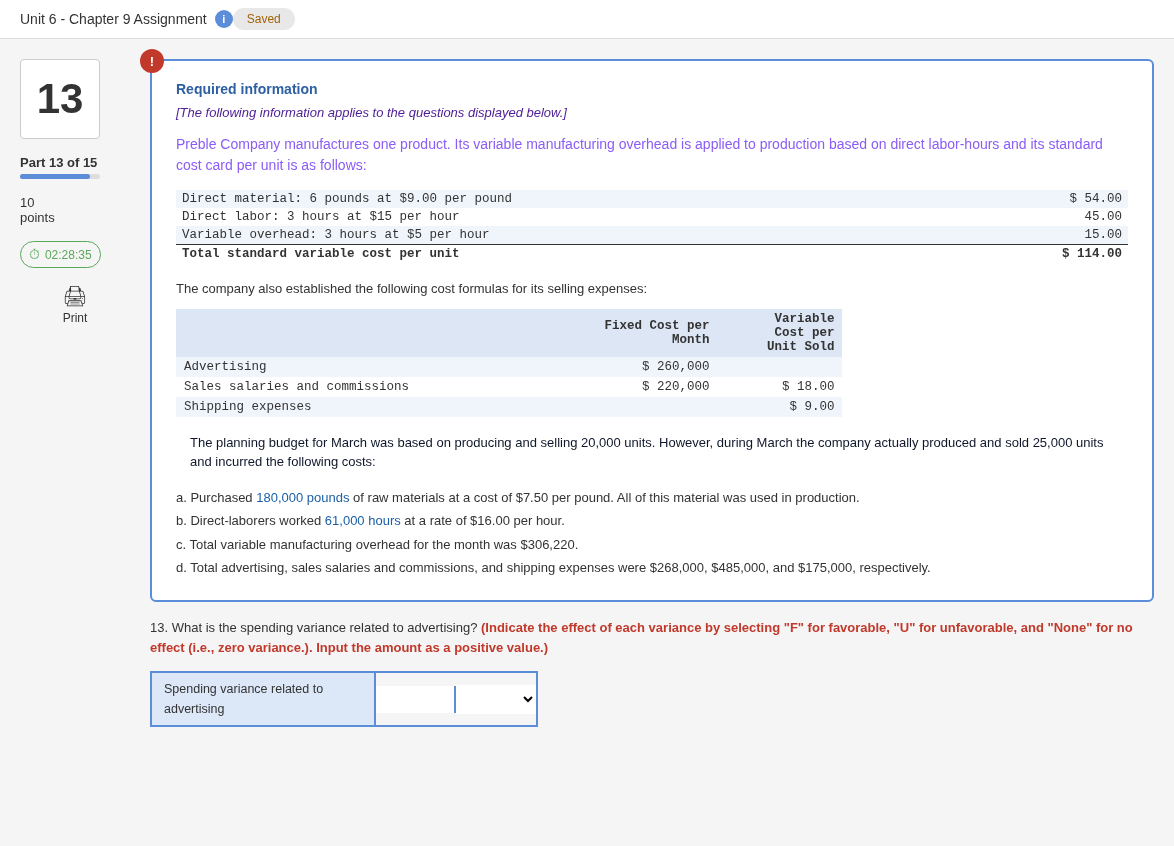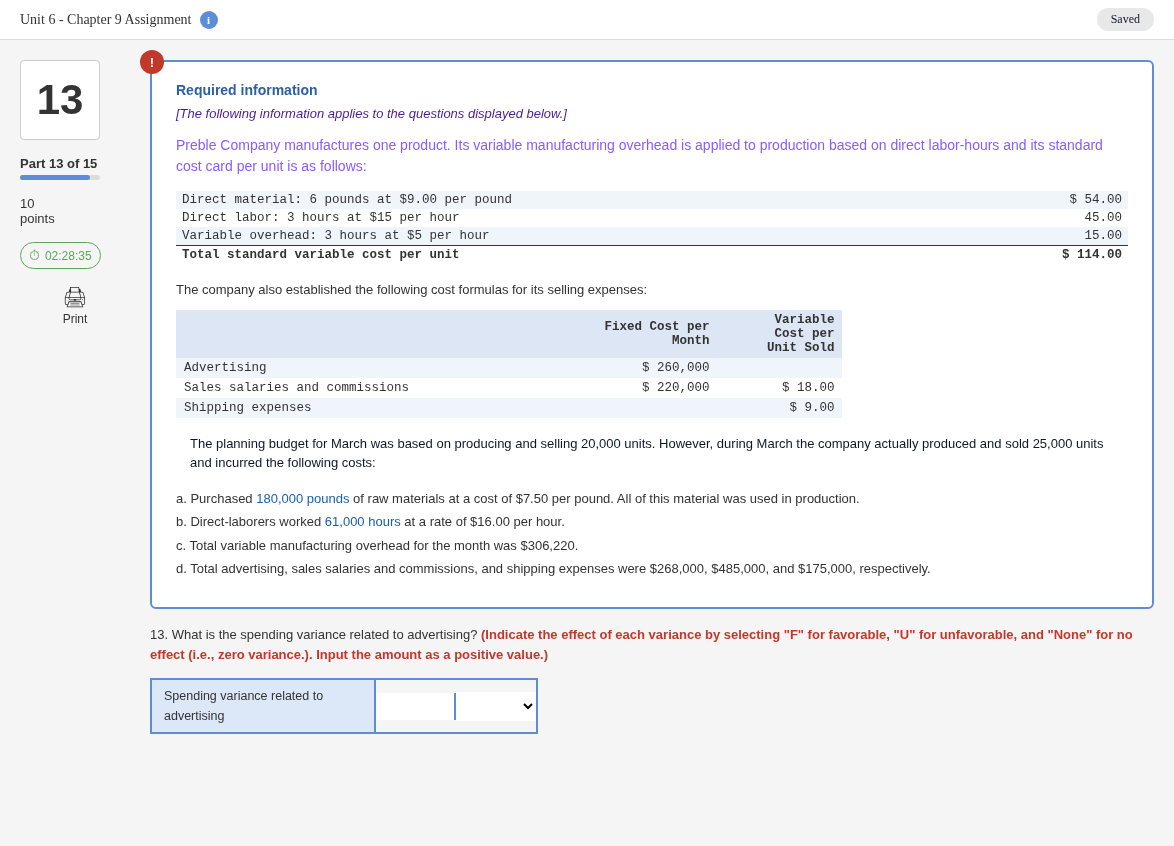--- a/index.html
+++ b/index.html
@@ -5,25 +5,23 @@
     * { box-sizing: border-box; margin: 0; padding: 0; }
     body {
       font-family: Arial, sans-serif;
       font-size: 13px;
       background: #f5f5f5;
       color: #333;
     }
     .header {
       display: flex;
       align-items: center;
-      justify-content: space-between;
       padding: 8px 20px;
       background: #fff;
       border-bottom: 1px solid #ddd;
-      font-family: Liberation Serif, serif;
     }
     .header-title {
       display: flex;
       align-items: center;
       gap: 8px;
       font-size: 14px;
       color: #333;
     }
     .info-icon {
       display: inline-flex;
@@ -36,21 +34,21 @@
       color: white;
       font-size: 11px;
       font-weight: bold;
       cursor: pointer;
     }
     .saved-badge {
       background: #e8e8e8;
       border-radius: 12px;
       padding: 4px 14px;
       font-size: 12px;
-      color: #0f172a;
+      color: #a16207;
     }
     .main-layout {
       display: flex;
       padding: 20px;
       gap: 20px;
       min-height: calc(100vh - 45px);
     }
     .left-sidebar {
       width: 110px;
       flex-shrink: 0;
@@ -222,21 +220,20 @@
     .planning-paragraph {
       font-size: 13px;
       color: #0f172a;
       margin-bottom: 14px;
       line-height: 1.5;
       margin-left: 14px;
     }
     .cost-list {
       list-style: none;
       padding: 0;
-      margin-bottom: 6px;
     }
     .cost-list li {
       font-size: 13px;
       color: #333;
       padding: 2px 0;
       line-height: 1.5;
     }
     .cost-list li span.highlight {
       color: #1a5fa8;
     }

